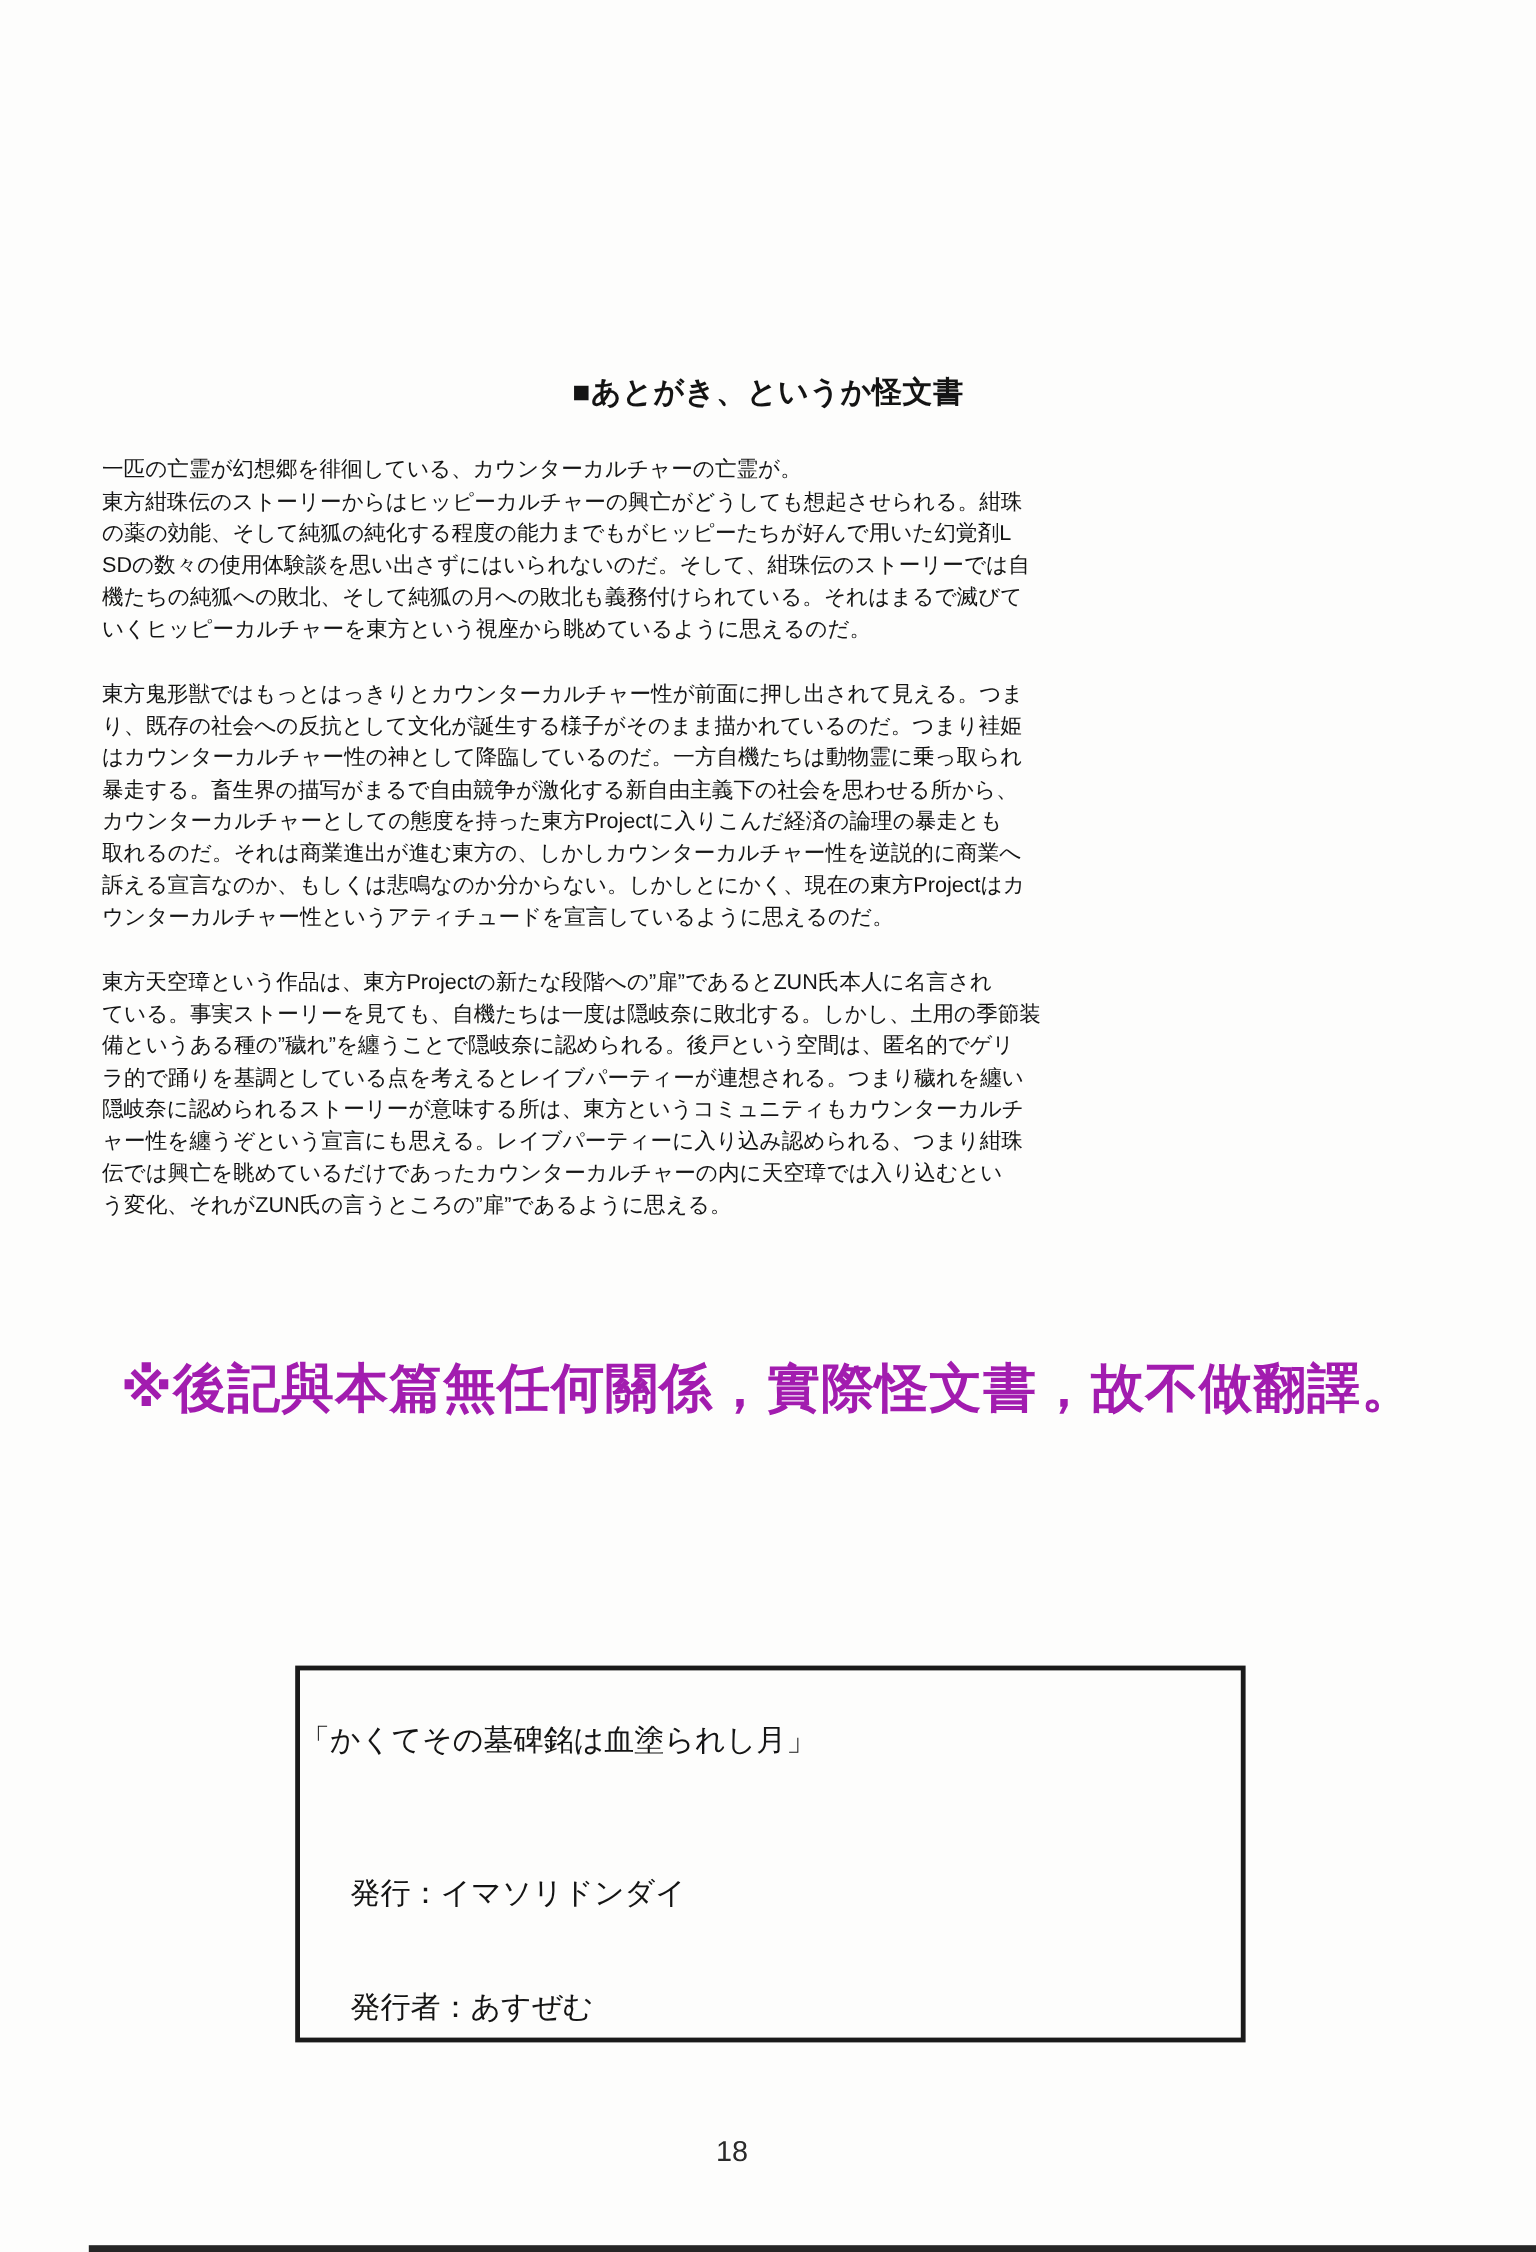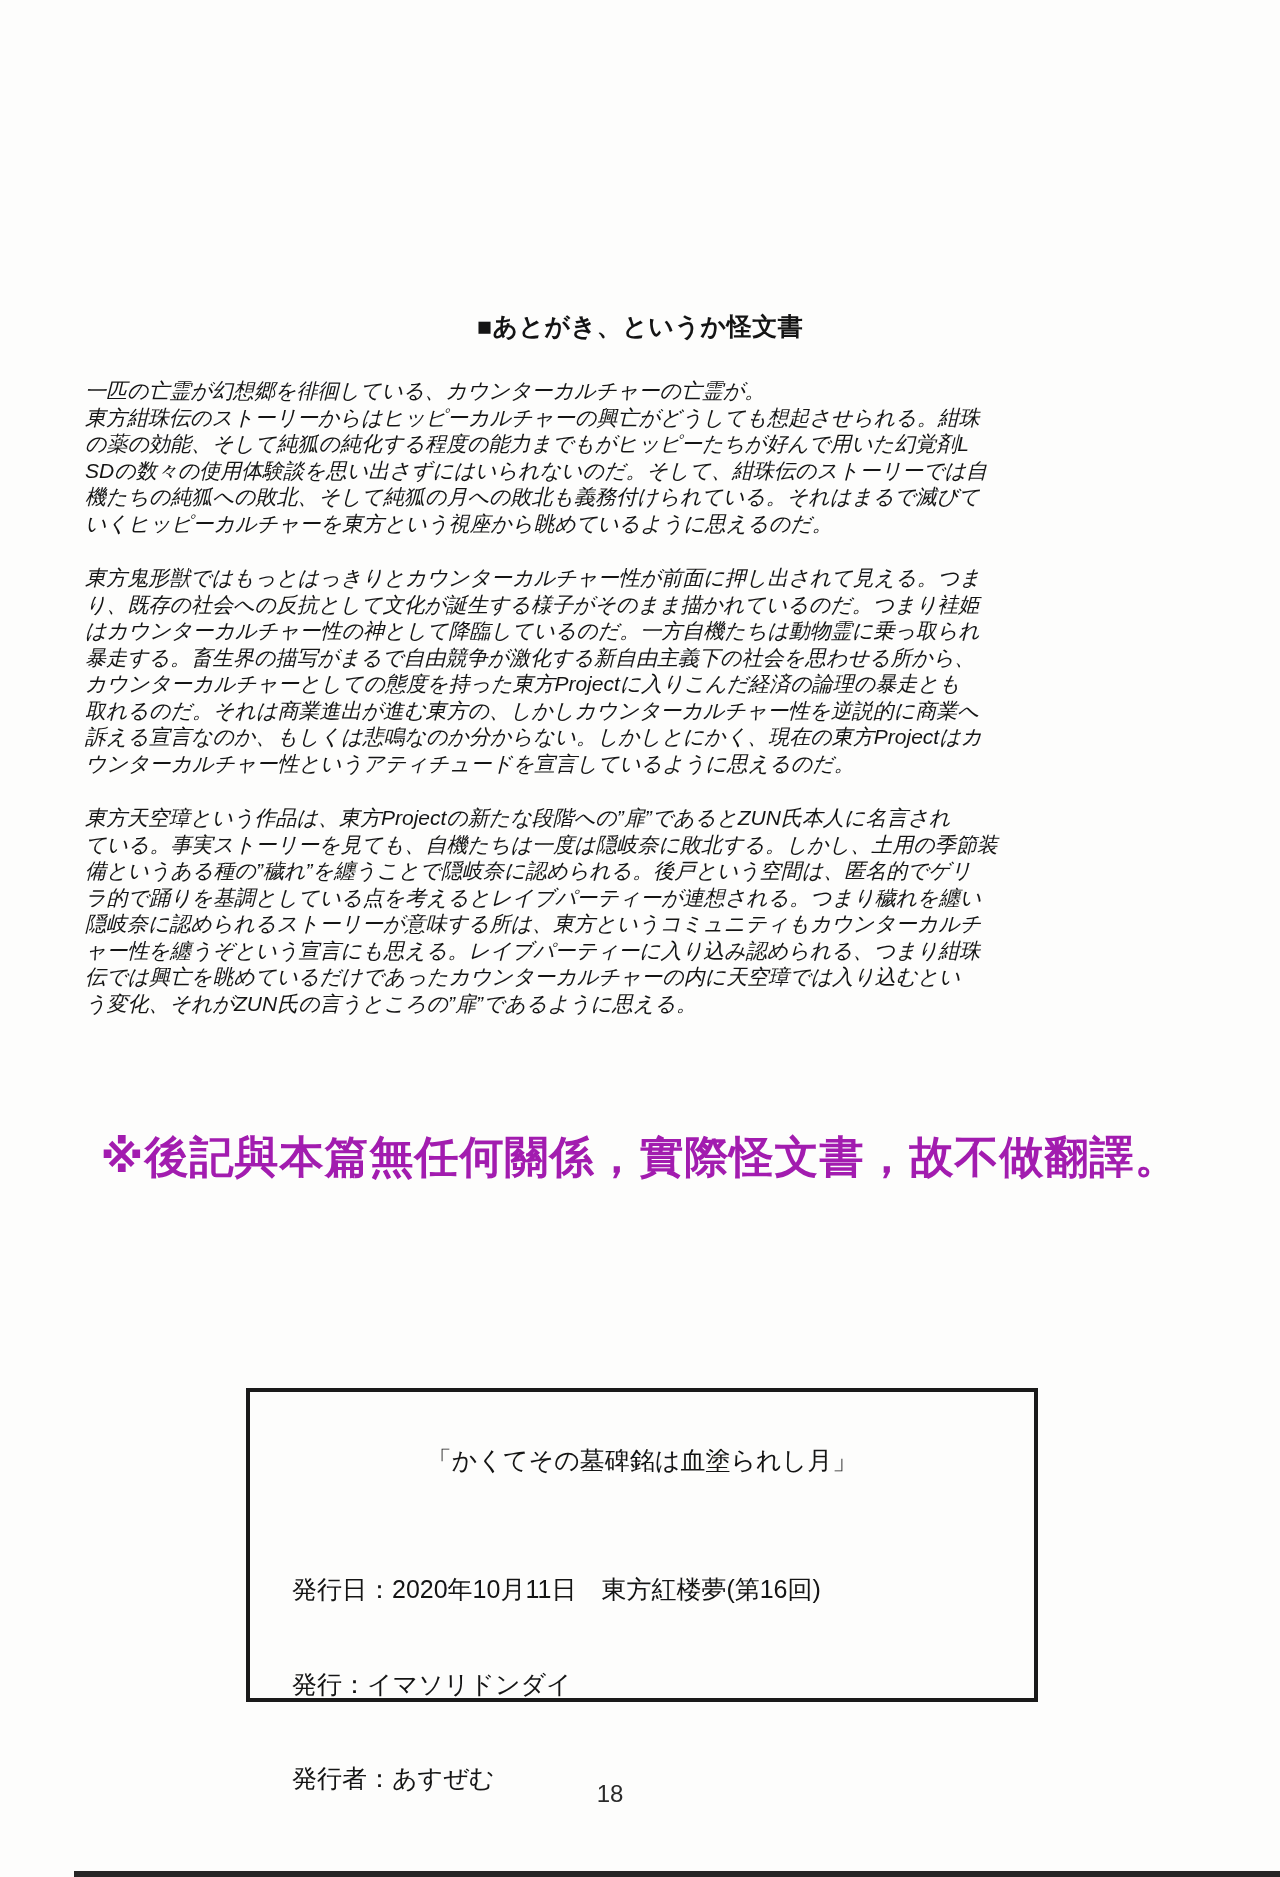--- a/index.html
+++ b/index.html
@@ -14,41 +14,39 @@
   }
   .afterword-title {
     position:absolute; top:310px; left:0; width:100%;
     text-align:center;
     font-size:25px; font-weight:600; letter-spacing:0.5px;
   }
   .essay {
     position:absolute; left:85px; top:378px; width:1130px;
   }
   .essay .para {
-    font-size:21px; line-height:26.5px;
+    font-size:18px; line-height:26.5px;
     white-space:pre;
     margin:0 0 28px 0;
     letter-spacing:0;
-    font-style:italic;
   }
   .notice-line {
     position:absolute; top:1128px; left:0; width:100%;
     text-align:center;
     font-size:44px; font-weight:bold; letter-spacing:1px;
     color:#a21caf;
   }
   .colophon-box {
     position:absolute; left:246px; top:1388px;
     width:784px; height:306px;
     border:4px solid #1a1a1a;
     background:#fdfdfc;
   }
   .colophon-title {
-    margin-top:52px;
-    text-align:center;
+    margin-top:41px;
     font-size:25px;
   }
   .colophon-rows {
     margin:34px 0 0 42px;
     font-size:25px; line-height:31.5px;
     white-space:pre;
   }
   .page-number {
     position:absolute; top:1780px; left:-30px; width:100%;
     text-align:center;
@@ -89,21 +87,20 @@
 ャー性を纏うぞという宣言にも思える。レイブパーティーに入り込み認められる、つまり紺珠
 伝では興亡を眺めているだけであったカウンターカルチャーの内に天空璋では入り込むとい
 う変化、それがZUN氏の言うところの”扉”であるように思える。</div>
   </div>
 
   <div class="notice-line">※後記與本篇無任何關係，實際怪文書，故不做翻譯。</div>
 
   <div class="colophon-box">
     <div class="colophon-title">「かくてその墓碑銘は血塗られし月」</div>
     <div class="colophon-rows">
-      <div>発行日：2020年10月11日　東方紅楼夢(第16回)</div>
       <div>発行：イマソリドンダイ</div>
       <div>発行者：あすぜむ</div>
       
       
     </div>
   </div>
 
   <div class="page-number">18</div>
 
   <div class="scan-edge"></div>

